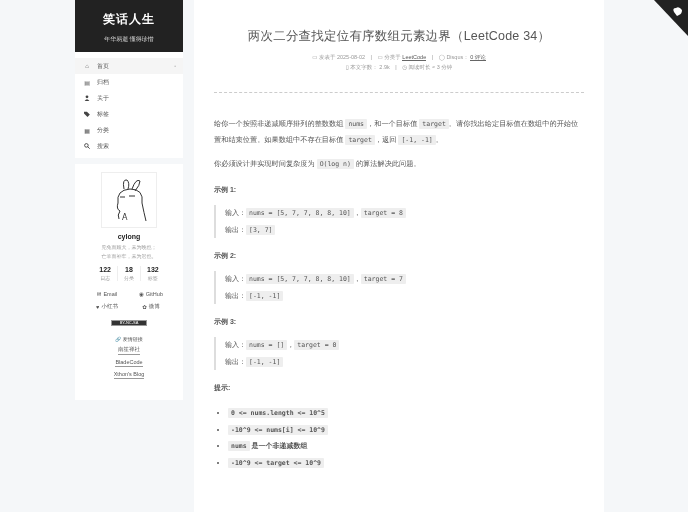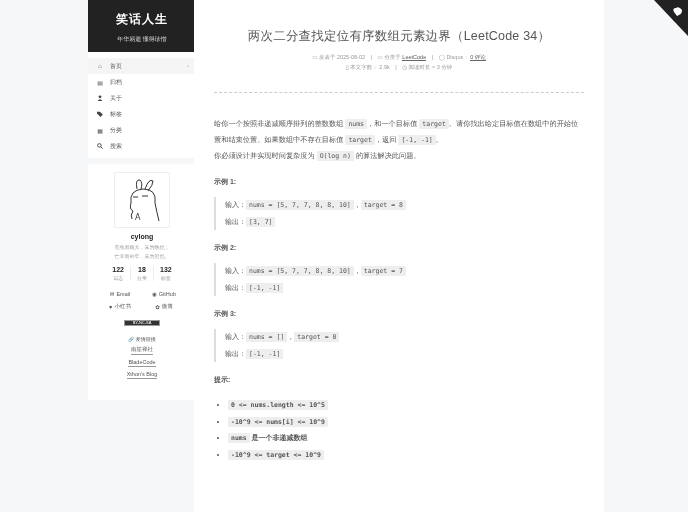--- a/index.html
+++ b/index.html
@@ -1,19 +1,19 @@
 <!DOCTYPE html>
 <html><head>
 <meta charset="utf-8">
 <style>
   * { box-sizing: border-box; margin: 0; padding: 0; }
   html, body { width: 688px; height: 512px; overflow: hidden; }
   body { background: #f5f7f9; font-family: "Liberation Sans", "DejaVu Sans", sans-serif; color: #555; position: relative; }
 
-  .sidebar { position: absolute; left: 88px; top: 0; width: 108px; }
+  .sidebar { position: absolute; left: 75px; top: 0; width: 108px; }
   .brand { background: #222; height: 52px; text-align: center; color: #fff; padding-top: 11px; }
   .brand .title { font-size: 12px; font-weight: bold; letter-spacing: 1px; }
   .brand .subtitle { font-size: 6px; margin-top: 7px; color: #ddd; }
   .menu { background: #fff; padding: 6px 0 4px; }
   .menu-item { display: flex; align-items: center; height: 16px; padding: 0 8px; font-size: 6px; color: #555; position: relative; }
   .menu-item.active { background: #f5f5f5; }
   .menu-item .icon { width: 8px; margin-right: 6px; font-size: 6px; color: #555; text-align: center; }
   .menu-item .dot { position: absolute; right: 7px; font-size: 5px; color: #bbb; }
 
   .profile { background: #fff; margin-top: 6px; padding: 8px 0 6px; text-align: center; height: 236px; }
@@ -36,21 +36,21 @@
   .meta { text-align: center; font-size: 5.5px; color: #999; margin-top: 7px; line-height: 10px; }
   .meta .lk { color: #555; border-bottom: 1px solid #666; }
   .meta .sep { margin: 0 4px; }
   .divider { margin: 20px 20px 0 20px; border-top: 1px dashed #ccc; }
 
   .content { padding: 0 20px; margin-top: 23px; }
   h2 { font-size: 11.5px; color: #333; font-weight: bold; }
   p { font-size: 7.2px; color: #555; line-height: 16px; }
   code { font-family: "DejaVu Sans Mono", monospace; font-size: 6.5px; background: #eee; padding: 1px 3px; color: #555; border-radius: 1px; }
   .p1 { margin-top: 13px; }
-  .p2 { }
+  .p2 { margin-top: 8px; }
   .ex { font-size: 7px; font-weight: bold; color: #555; margin-top: 13px; }
   blockquote { border-left: 2px solid #ddd; padding-left: 9px; margin-top: 10px; }
   blockquote .line { font-size: 7px; line-height: 16.5px; color: #555; }
   ul { margin-top: 12px; padding-left: 14px; font-weight: bold; }
   li { font-size: 7px; line-height: 16.5px; color: #555; }
 
   .corner { position: absolute; right: 0; top: 0; width: 44px; height: 36px; }
 </style>
 </head>
 <body>

